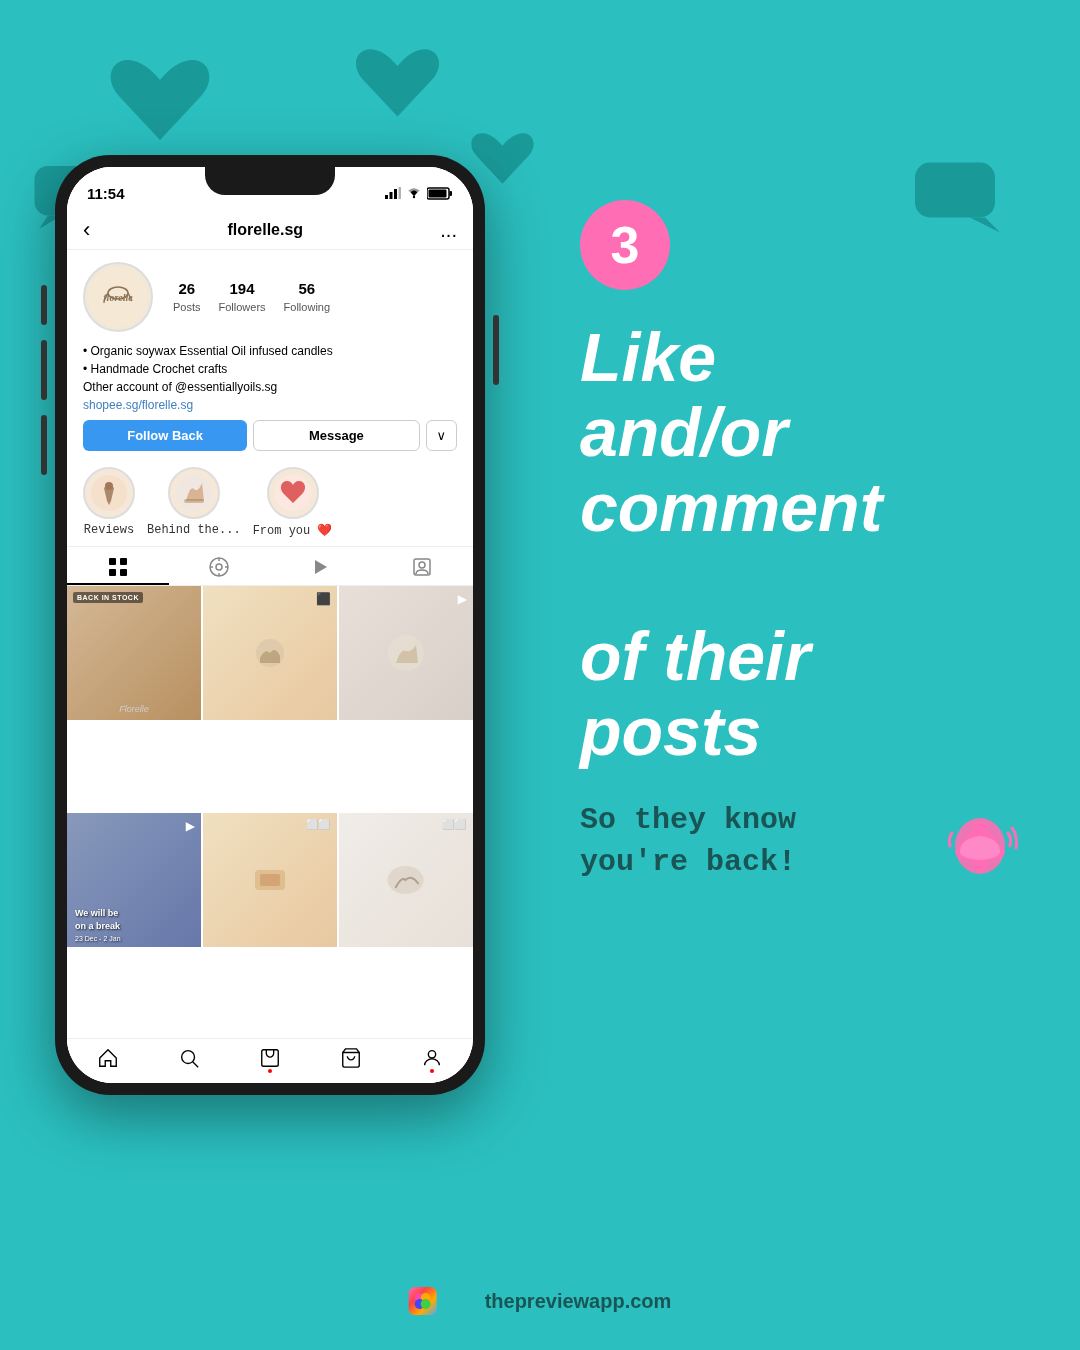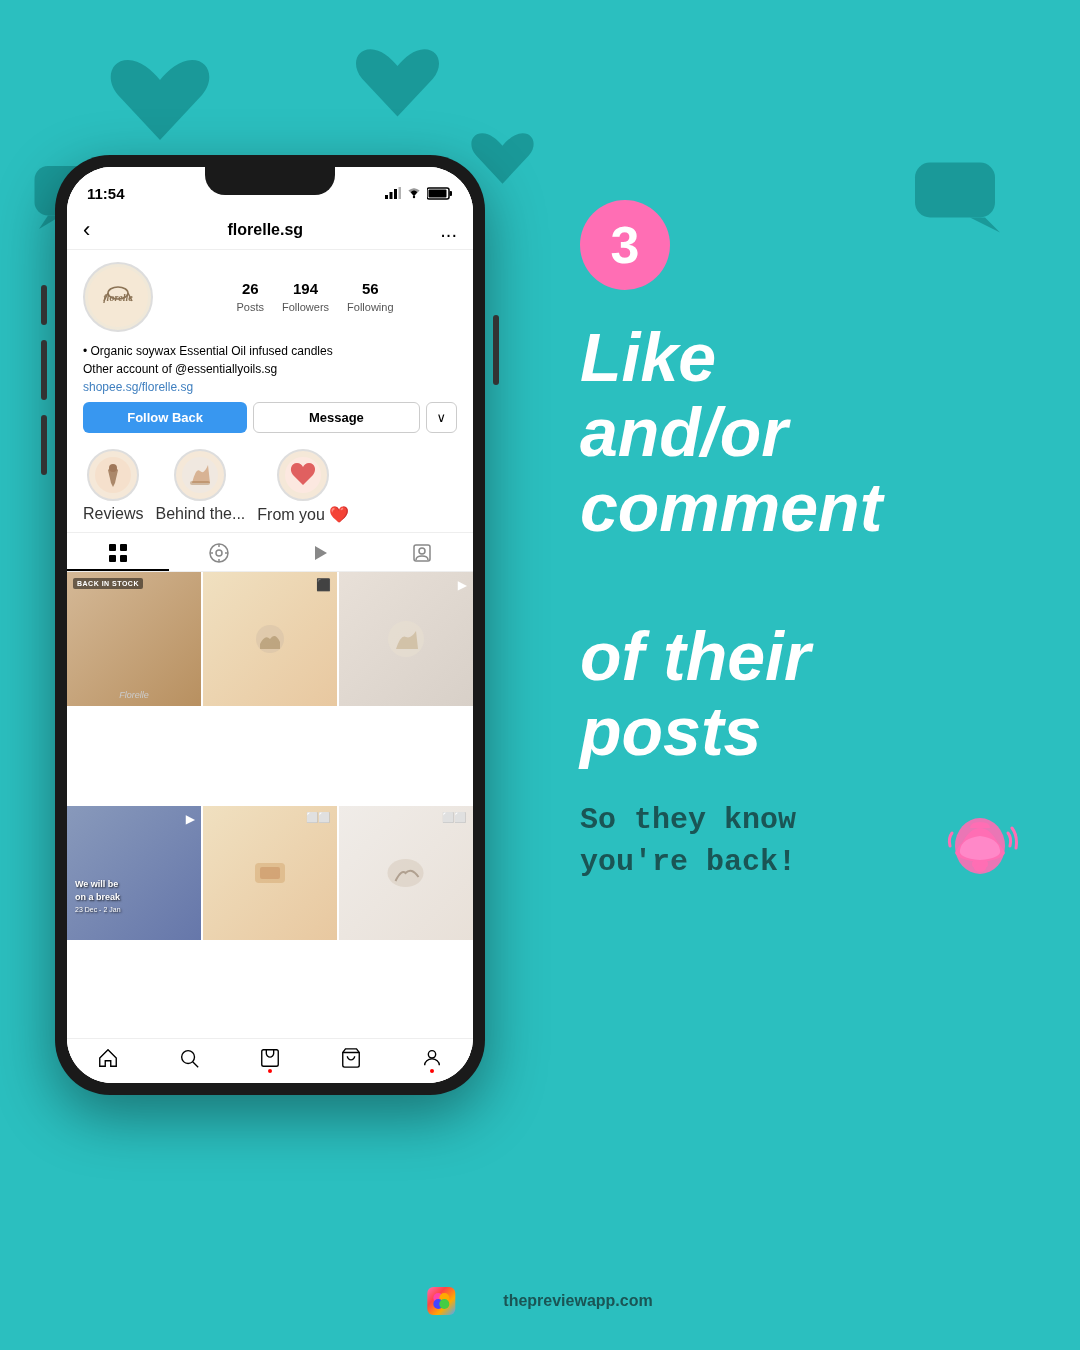--- a/index.html
+++ b/index.html
@@ -172,21 +172,21 @@
       font-weight: 600;
       text-align: center;
       border: 2px solid #ddd;
       overflow: hidden;
       flex-shrink: 0;
     }
     .ig-stats {
       display: flex;
       gap: 18px;
       flex: 1;
-      justify-content: center;
+      justify-content: flex-start;
     }
     .ig-stat-item {
       text-align: center;
     }
     .ig-stat-num {
       font-size: 15px;
       font-weight: 700;
       color: #000;
       display: block;
     }
@@ -265,23 +265,24 @@
       height: 52px;
       border-radius: 50%;
       border: 2px solid #ddd;
       background: #f5e8d8;
       display: flex;
       align-items: center;
       justify-content: center;
       overflow: hidden;
     }
     .ig-highlight-label {
-      font-size: 16px;
+      font-size: 12px;
       color: #333;
       text-align: right;
+      font-family: Liberation Mono, monospace;
     }
 
     
     .ig-tab-bar {
       display: flex;
       border-bottom: 1px solid #eee;
     }
     .ig-tab {
       flex: 1;
       display: flex;
@@ -335,21 +336,21 @@
     }
     .ig-grid-multi-icon {
       position: absolute;
       top: 6px;
       right: 6px;
       color: white;
       font-size: 10px;
     }
     .grid-text-overlay {
       position: absolute;
-      bottom: 24px;
+      bottom: 2px;
       left: 8px;
       color: white;
       font-size: 9px;
       font-weight: 700;
       line-height: 1.4;
       text-shadow: 1px 1px 2px rgba(0,0,0,0.8);
     }
     .grid-brand {
       position: absolute;
       bottom: 6px;
@@ -444,21 +445,21 @@
     .brand-logo {
       width: 28px;
       height: 28px;
       border-radius: 6px;
       background: linear-gradient(135deg, #ff6eb4, #ff4444, #ffaa00, #44aaff);
       display: flex;
       align-items: center;
       justify-content: center;
     }
     .brand-name {
-      font-size: 16px;
+      font-size: 20px;
       color: #1A5555;
       font-weight: 600;
       margin-left: 40px;
     }
 
     
     .cell-1 { background: linear-gradient(135deg, #d4b896, #b89060); }
     .cell-2 { background: linear-gradient(135deg, #f0e0c0, #e8c8a0); }
     .cell-3 { background: linear-gradient(135deg, #e8e0d8, #d8d0c8); }
     .cell-4 { background: linear-gradient(135deg, #c8b898, #b8a888); }
@@ -549,20 +550,21 @@
               </div>
               <div class="ig-stat-item">
                 <span class="ig-stat-num">56</span>
                 <span class="ig-stat-label">Following</span>
               </div>
             </div>
           </div>
 
           <div class="ig-bio">
             <div>• Organic soywax Essential Oil infused candles</div>
+            <div>• Handmade Crochet crafts</div>
             <div><span>Other account of @essentiallyoils.sg</span></div>
             <div><span class="ig-bio-link">shopee.sg/florelle.sg</span></div>
           </div>
 
           <div class="ig-buttons">
             <button class="ig-btn-follow-back">Follow Back</button>
             <button class="ig-btn-message">Message</button>
             <button class="ig-btn-more">∨</button>
           </div>
         </div>

